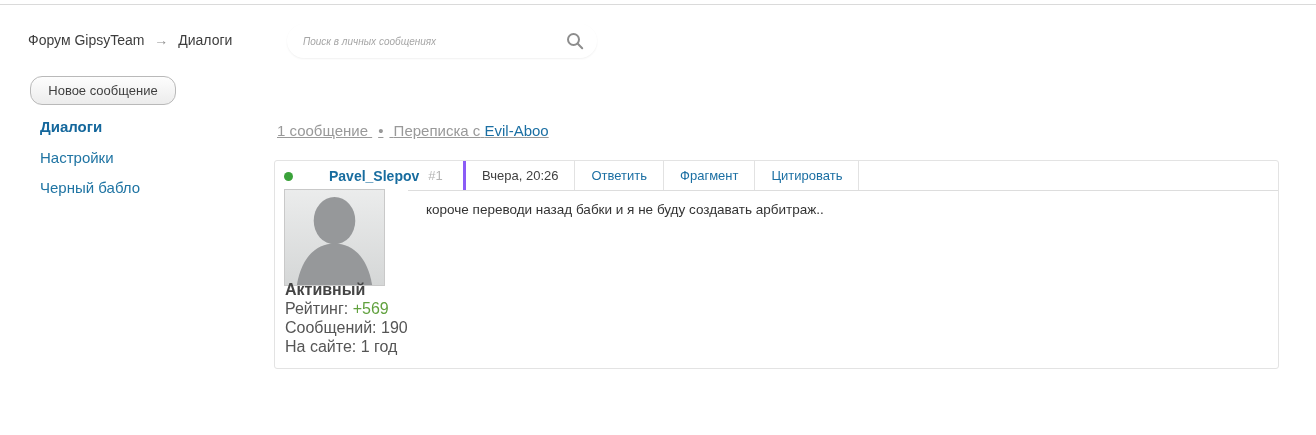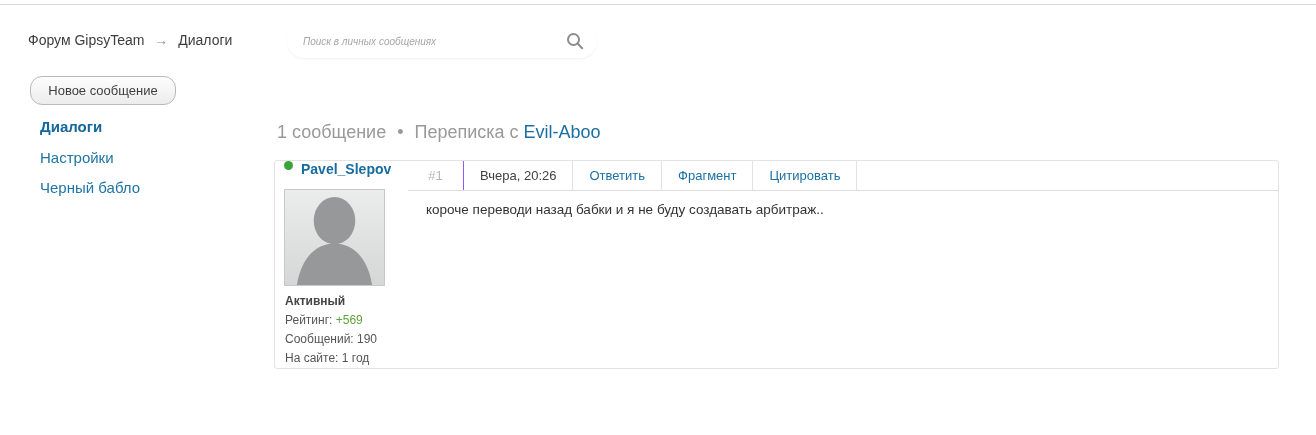--- a/index.html
+++ b/index.html
@@ -37,42 +37,42 @@
   .nav-active-bar span { font-size:15px; font-weight:bold; color:#14679c; }
   .nav-item { position:absolute; left:40px; font-size:15px; color:#1f74a3; cursor:pointer; white-space:nowrap; }
   .nav-item.n2 { top:149px; }
   .nav-item.n3 { top:179px; }
 
   
   .panel-main { position:absolute; left:246px; top:72px; width:1066px; height:345px; background:#ffffff; }
   .panel-next { position:absolute; left:246px; top:429px; width:1066px; height:6px; background:#ffffff; }
 
   .thread-title { position:absolute; left:31px; top:22px; font-size:18px; font-weight:bold; color:#333; }
-  .thread-meta { position:absolute; left:31px; top:50px; font-size:18px; color:#999; white-space:nowrap; }
+  .thread-meta { position:absolute; left:31px; top:50px; font-size:15px; color:#999; white-space:nowrap;text-decoration:underline; }
   .thread-meta .bullet { padding:0 6px; color:#999; }
   .thread-meta .peer-link { color:#1b6fa3; cursor:pointer; }
 
   
   .card { position:absolute; left:28px; top:88px; width:1005px; height:209px;
     border:1px solid #e3e3e3; border-radius:3px; background:#fff; }
   .card-header { display:flex; height:30px; }
-  .cell-user { width:133px; display:flex; padding-left:9px; }
+  .cell-user { width:133px; display:flex; align-items:center; padding-left:9px;gap:28px; }
   .online-dot { width:9px; height:9px; border-radius:50%; background:#3aa23a; margin-right:8px; flex:0 0 auto; }
   .username { font-size:14px; font-weight:bold; color:#176c9f; cursor:pointer; white-space:nowrap; }
   .hdr-right { flex:1; display:flex; border-bottom:1px solid #dddddd; height:30px; }
   .cell-num { width:55px; text-align:center; line-height:29px; font-size:13px; color:#b5b5b5; }
-  .cell-time { padding:0 16px; line-height:29px; font-size:13px; color:#414141; border-left:1px solid #8b5cf6; white-space:nowrap; }
+  .cell-time { padding:0 16px; line-height:29px; font-size:13px; color:#414141; border-left:3px solid #8b5cf6; white-space:nowrap; }
   .cell-tab { padding:0 16px; line-height:29px; font-size:13px; color:#1b6fa3; border-left:1px solid #e2e2e2; cursor:pointer; white-space:nowrap; }
   .hdr-fill { flex:1; border-left:1px solid #e2e2e2; }
 
   .avatar { position:absolute; left:9px; top:28px; width:101px; height:97px;
     border:1px solid #c9c9c9; background:linear-gradient(#ebecec,#d5d7d7); overflow:hidden; cursor:pointer; }
   .avatar svg { display:block; width:100%; height:100%; }
 
-  .stats { position:absolute; left:10px; top:131px; font-size:12px; color:#555; line-height:19px; white-space:nowrap; }
+  .stats { position:absolute; left:10px; top:119px; font-size:16px; color:#555; line-height:19px; white-space:nowrap; }
   .stat-status { font-weight:bold; color:#444; }
   .stat-green { color:#61a13e; }
 
   .msg-body { position:absolute; left:151px; top:41px; font-size:13.5px; color:#333; }
 </style>
 </head>
 <body>
 
 <div id="app">
   <div class="topstrip"></div>

